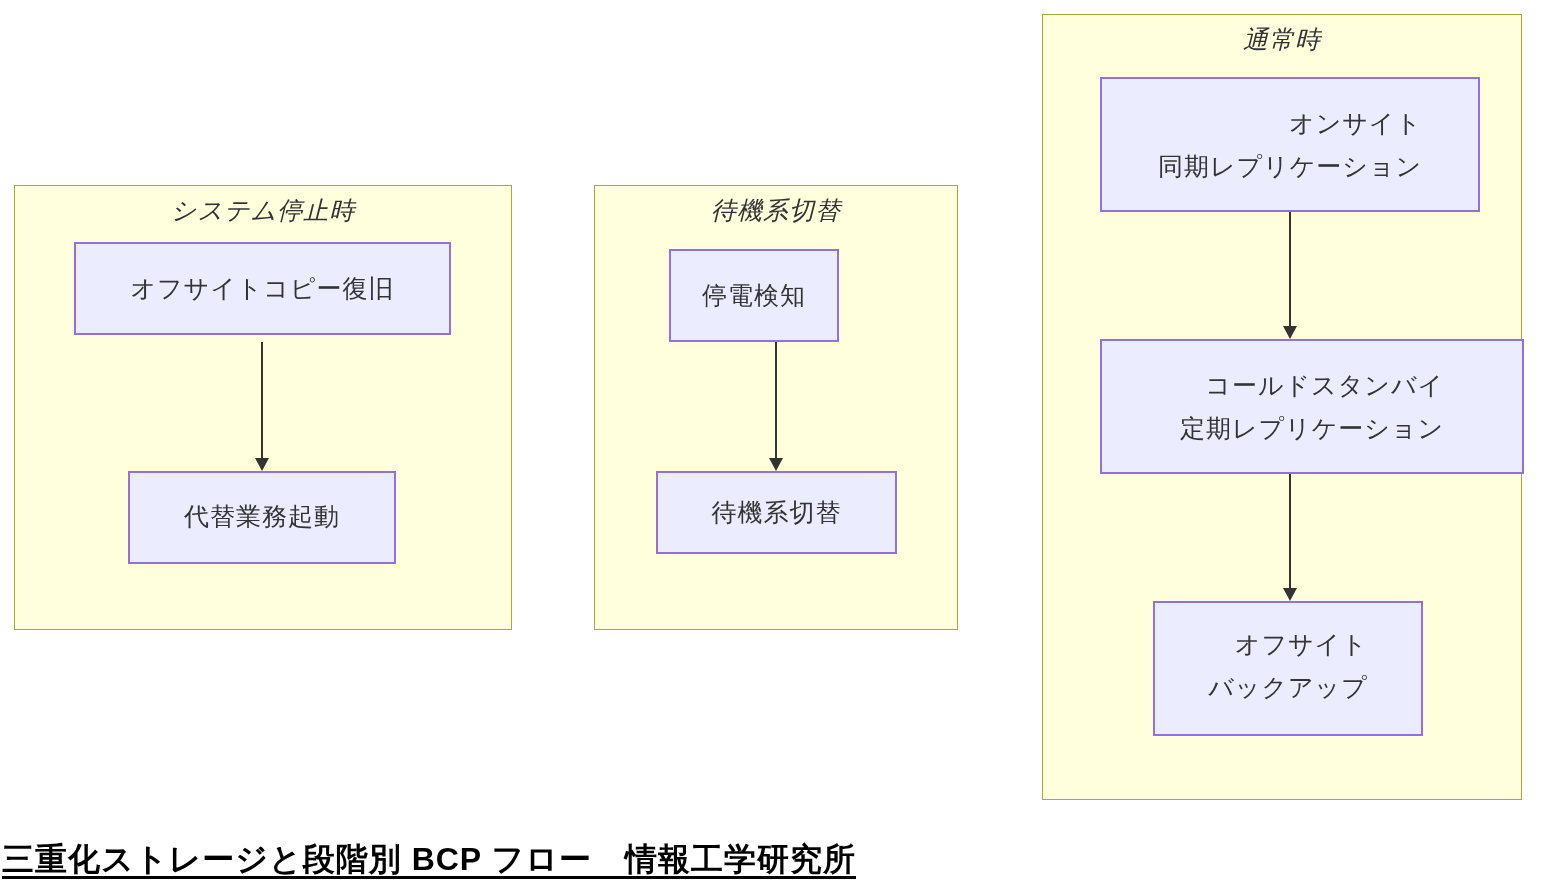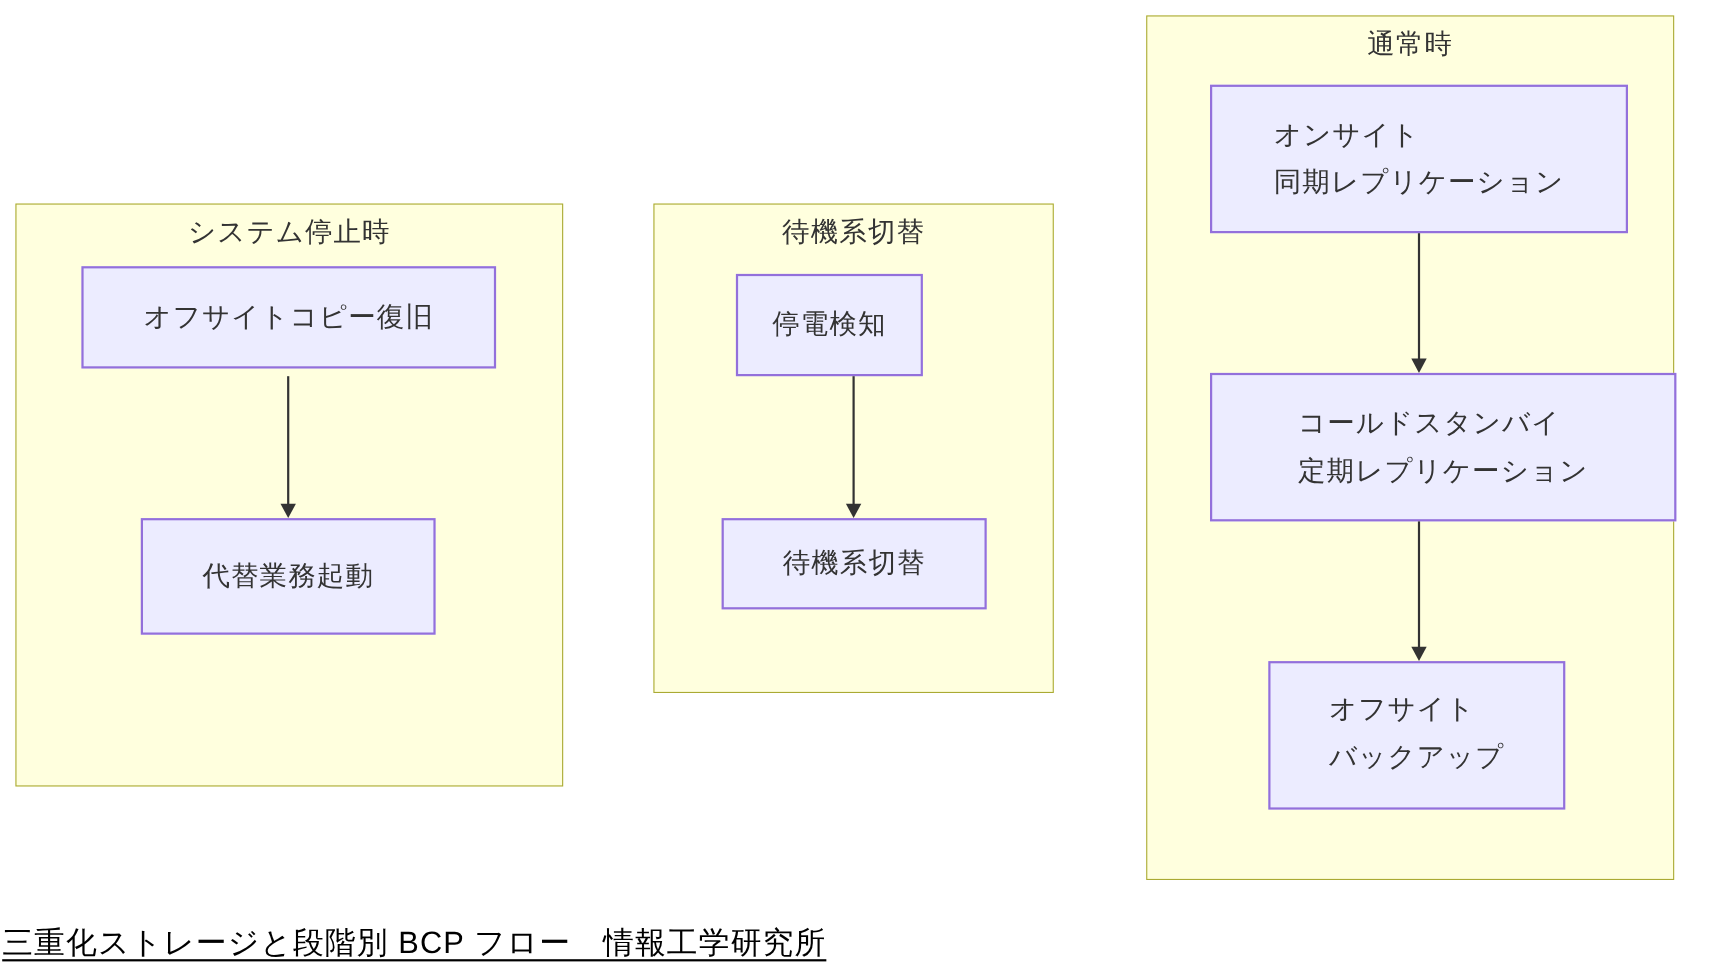--- a/index.html
+++ b/index.html
@@ -13,40 +13,41 @@
     width: 1568px;
     height: 888px;
     background: #ffffff;
     overflow: hidden;
   }
   .cluster {
     position: absolute;
     background: #ffffde;
     border: 1.5px solid #aaaa33;
     box-sizing: border-box;
+    font-style: italic;
   }
   .cluster-label {
     position: absolute;
     top: 8px;
     left: 0;
     width: 100%;
     text-align: center;
     font-size: 25px;
     color: #333333;
     letter-spacing: 1px;
   }
   .node {
     position: absolute;
     background: #ececff;
     border: 2px solid #9370db;
     box-sizing: border-box;
     display: flex;
     align-items: center;
     justify-content: center;
-    text-align: left;
+    text-align: right;
     font-size: 25px;
     color: #333333;
     white-space: pre-line;
     line-height: 1.7;
     letter-spacing: 1px;
   }
   .edge {
     position: absolute;
     width: 14px;
   }
@@ -67,43 +68,43 @@
     height: 0;
     margin-left: -7px;
     border-left: 7px solid transparent;
     border-right: 7px solid transparent;
     border-top: 13px solid #333333;
   }
   .caption {
     position: absolute;
     left: 2px;
     top: 838px;
-    font-size: 28px;
-    font-weight: normal;
+    font-size: 32px;
+    font-weight: bold;
     color: #000000;
     text-decoration: underline;
     text-underline-offset: 6px;
     letter-spacing: 1px;
     white-space: nowrap;
   }
 </style>
 </head>
 <body>
 
 <div class="canvas">
 
-  <div class="cluster" style="left:14px; top:185px; width:498px; height:530px;">
+  <div class="cluster" style="left:14px; top:185px; width:498px; height:445px;">
     <div class="cluster-label">システム停止時</div>
   </div>
   <div class="node" style="left:74px; top:242px; width:377px; height:93px;">オフサイトコピー復旧</div>
   <div class="edge" style="left:255px; top:342px; height:129px;">
     <div class="shaft"></div>
     <div class="head"></div>
   </div>
-  <div class="node" style="left:128px; top:471px; width:268px; height:106px;">代替業務起動</div>
+  <div class="node" style="left:128px; top:471px; width:268px; height:93px;font-family:Liberation Serif, serif;">代替業務起動</div>
 
   <div class="cluster" style="left:594px; top:185px; width:364px; height:445px;">
     <div class="cluster-label">待機系切替</div>
   </div>
   <div class="node" style="left:669px; top:249px; width:170px; height:93px;">停電検知</div>
   <div class="edge" style="left:769px; top:342px; height:129px;">
     <div class="shaft"></div>
     <div class="head"></div>
   </div>
   <div class="node" style="left:656px; top:471px; width:241px; height:83px;">待機系切替</div>

